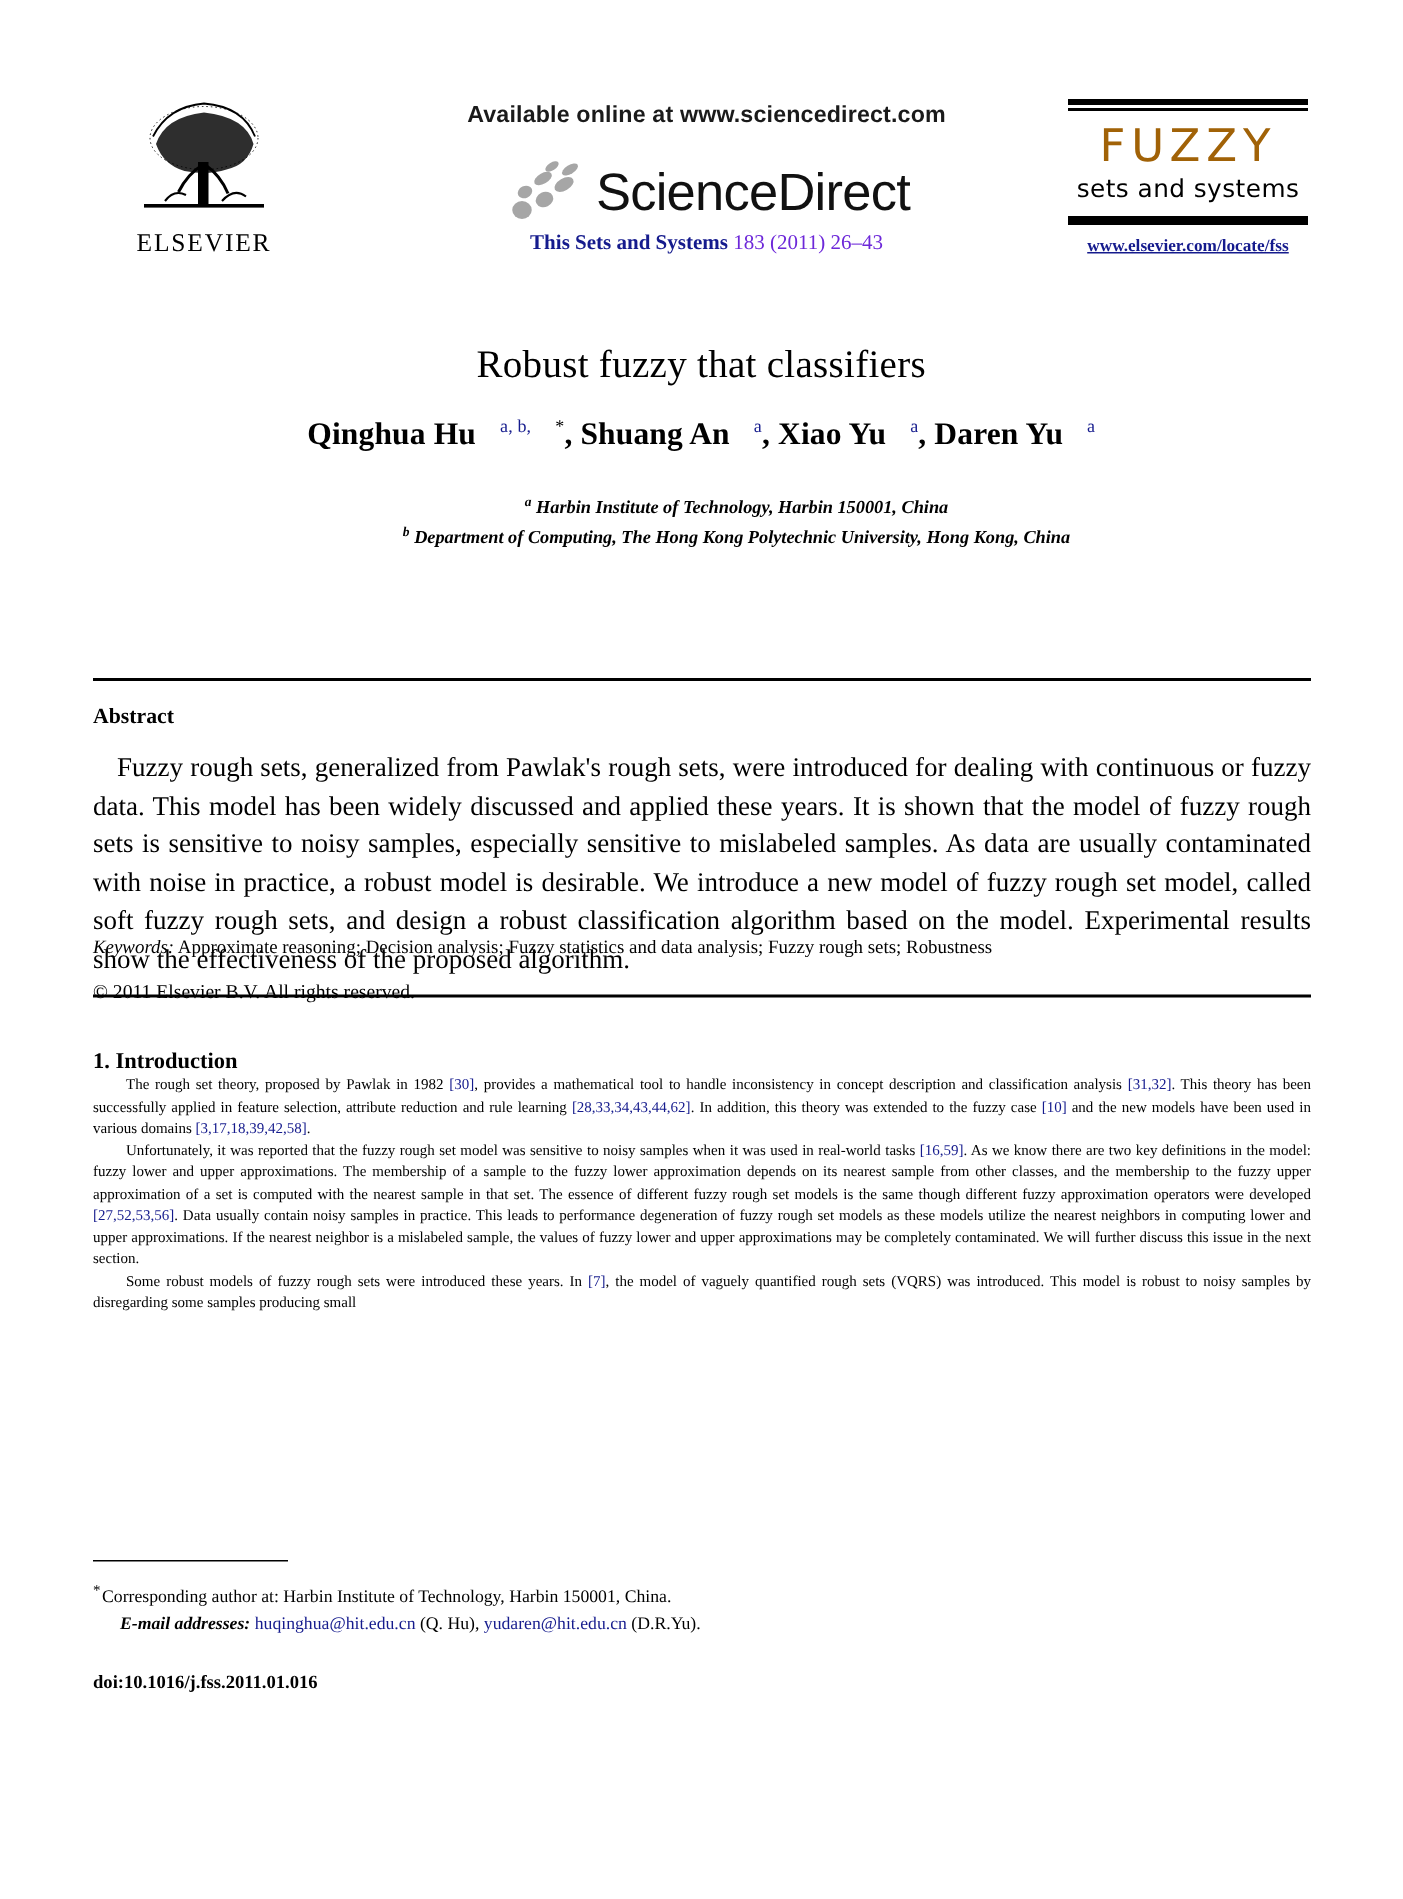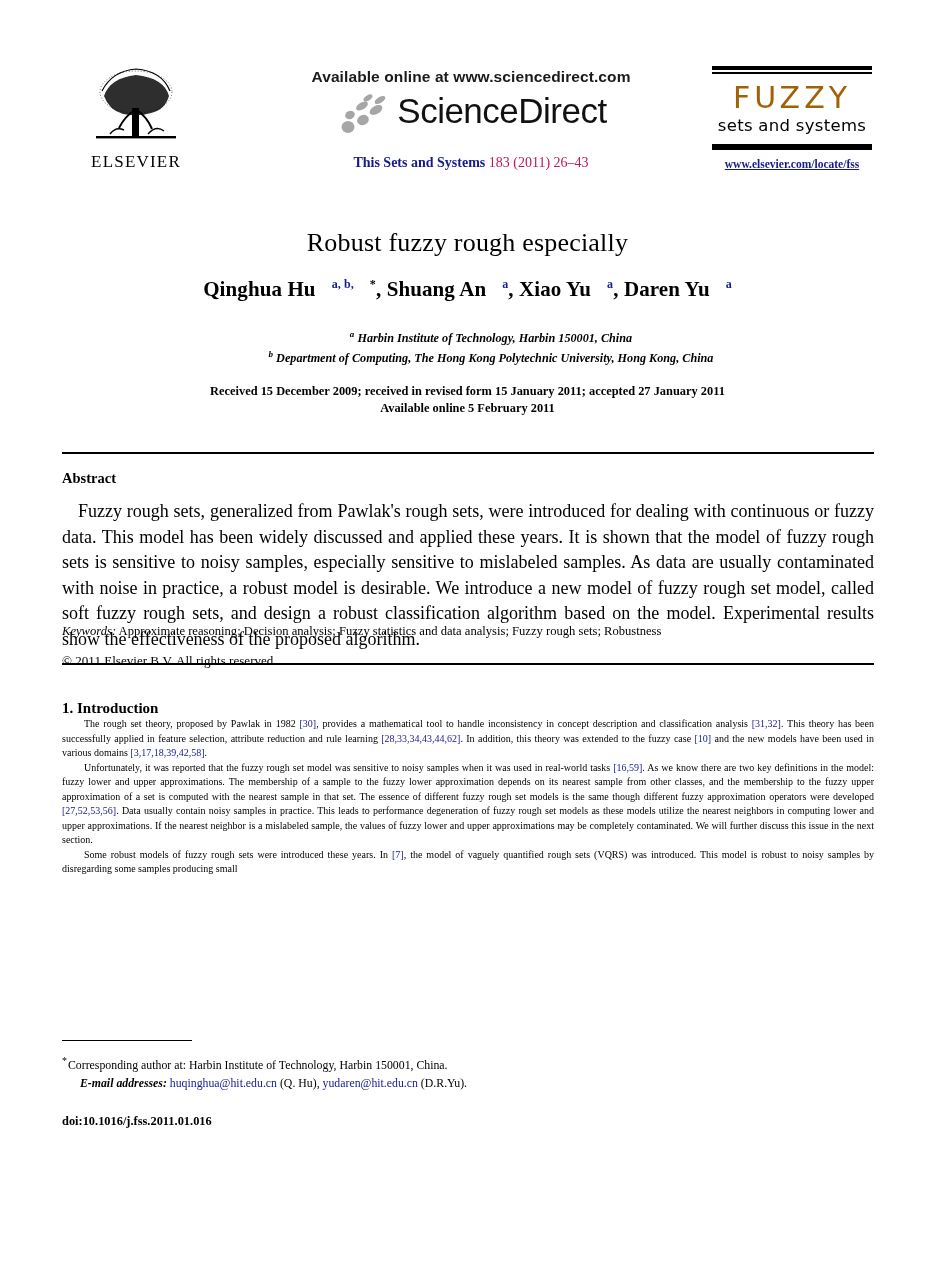--- a/index.html
+++ b/index.html
@@ -54,22 +54,23 @@
     text-align: center;
   }
   .sd-available {
     font-family: "Liberation Sans", sans-serif;
     font-size: 15.5px;
     color: #1a1a1a;
     letter-spacing: 0.1px;
     font-weight: bold;
   }
   .sd-logo-row {
-    margin-top: 7px;
+    margin-top: 20px;
     display: flex;
+    align-items: center;
     justify-content: center;
   }
   .sd-swoosh { margin-right: 4px; }
   .sd-word {
     font-family: "Liberation Sans", sans-serif;
     font-size: 35px;
     color: #111;
     letter-spacing: -0.5px;
     line-height: 1;
   }
@@ -80,21 +81,21 @@
     width: 350px;
     text-align: center;
     font-size: 14px;
     color: #111;
   }
   .journal-name {
     color: #151b8d;
     font-weight: bold;
     font-style: normal;
   }
-  .journal-vol { color: #be185d; }
+  .journal-vol { color: #6d28d9; }
 
   .fuzzy-box {
     position: absolute;
     left: 712px;
     top: 18px;
     width: 160px;
     text-align: center;
   }
   .fz-rule-thick { height: 4px; background: #000; width: 160px; }
   .fz-rule-thin  { height: 2px; background: #000; width: 160px; margin-top: 2px; }
@@ -129,21 +130,21 @@
     font-weight: normal;
     letter-spacing: 0.2px;
     margin: 0;
   }
   .authors {
     margin-top: 19px;
     font-size: 21px;
     font-weight: bold;
     letter-spacing: 0.1px;
   }
-  .authors sup { color: #151b8d; font-size: 12px; font-weight: bold; vertical-align: super; margin-left: 16px; }
+  .authors sup { color: #151b8d; font-size: 12px; font-weight: normal; vertical-align: super; margin-left: 16px; }
   .authors sup.star { color: #000; }
 
   .affils { margin-top: 26px; font-size: 12.2px; font-style: italic; font-weight: bold; line-height: 1.45; padding-left: 47px; }
   .affils sup { font-size: 9px; }
   .dates { margin-top: 15px; font-size: 12.4px; font-weight: bold; line-height: 1.45; }
 
   
   .rule-thick {
     position: absolute;
     left: 62px;
@@ -276,30 +277,26 @@
       <div class="fz-rule-thin"></div>
       <div class="fz-title">FUZZY</div>
       <div class="fz-sub">sets and systems</div>
       <div class="fz-rule-thin"></div>
       <div class="fz-rule-thick"></div>
       <div class="fz-url">www.elsevier.com/locate/fss</div>
     </div>
   </div>
 
   <div class="title-block">
-    <h1 class="paper-title">Robust fuzzy rough especially</h1>
+    <h1 class="paper-title">Robust fuzzy that classifiers</h1>
     <div class="authors"><span>Qinghua Hu</span><sup>a, b,</sup><sup class="star">*</sup>, <span>Shuang An</span><sup>a</sup>, <span>Xiao Yu</span><sup>a</sup>, <span>Daren Yu</span><sup>a</sup></div>
     <div class="affils">
         <div><sup>a</sup> Harbin Institute of Technology, Harbin 150001, China</div>
         <div><sup>b</sup> Department of Computing, The Hong Kong Polytechnic University, Hong Kong, China</div>
       </div>
-    <div class="dates">
-      <div>Received 15 December 2009; received in revised form 15 January 2011; accepted 27 January 2011</div>
-      <div>Available online 5 February 2011</div>
-    </div>
   </div>
 
   <div class="rule-thick" style="top:452px;"></div>
 
   <div class="abstract-wrap">
     <div class="abstract-head">Abstract</div>
     <p class="abstract-body">Fuzzy rough sets, generalized from Pawlak's rough sets, were introduced for dealing with continuous or fuzzy data. This model has been widely discussed and applied these years. It is shown that the model of fuzzy rough sets is sensitive to noisy samples, especially sensitive to mislabeled samples. As data are usually contaminated with noise in practice, a robust model is desirable. We introduce a new model of fuzzy rough set model, called soft fuzzy rough sets, and design a robust classification algorithm based on the model. Experimental results show the effectiveness of the proposed algorithm.</p>
     <p class="abstract-copy">© 2011 Elsevier B.V. All rights reserved.</p>
   </div>
 

